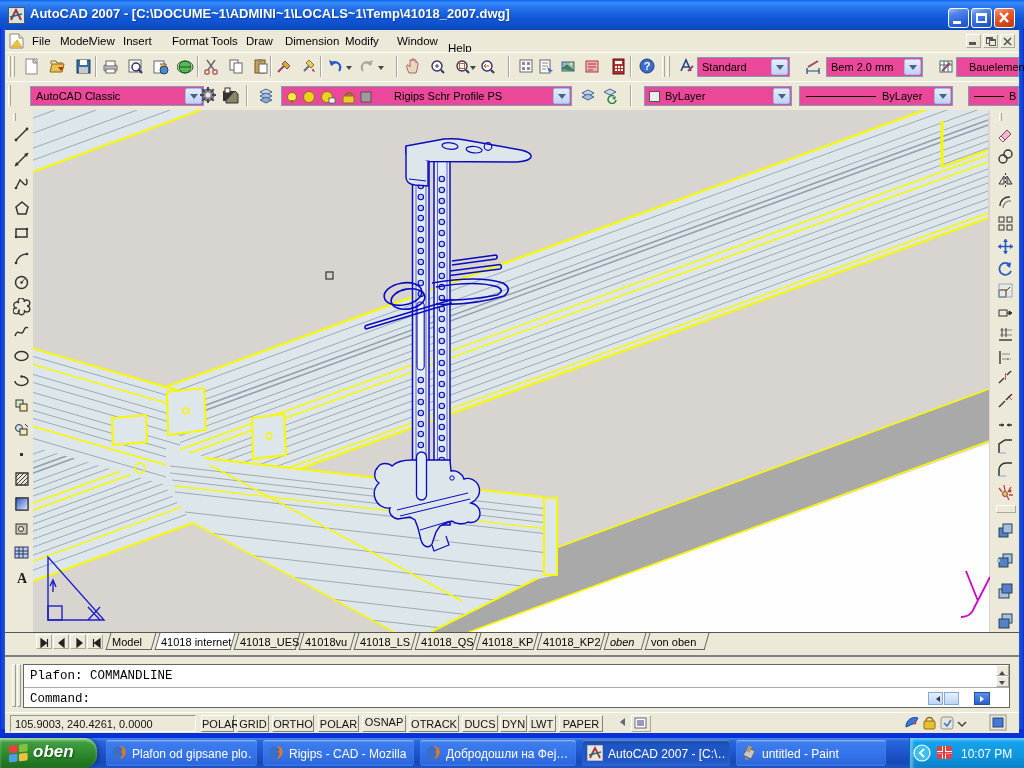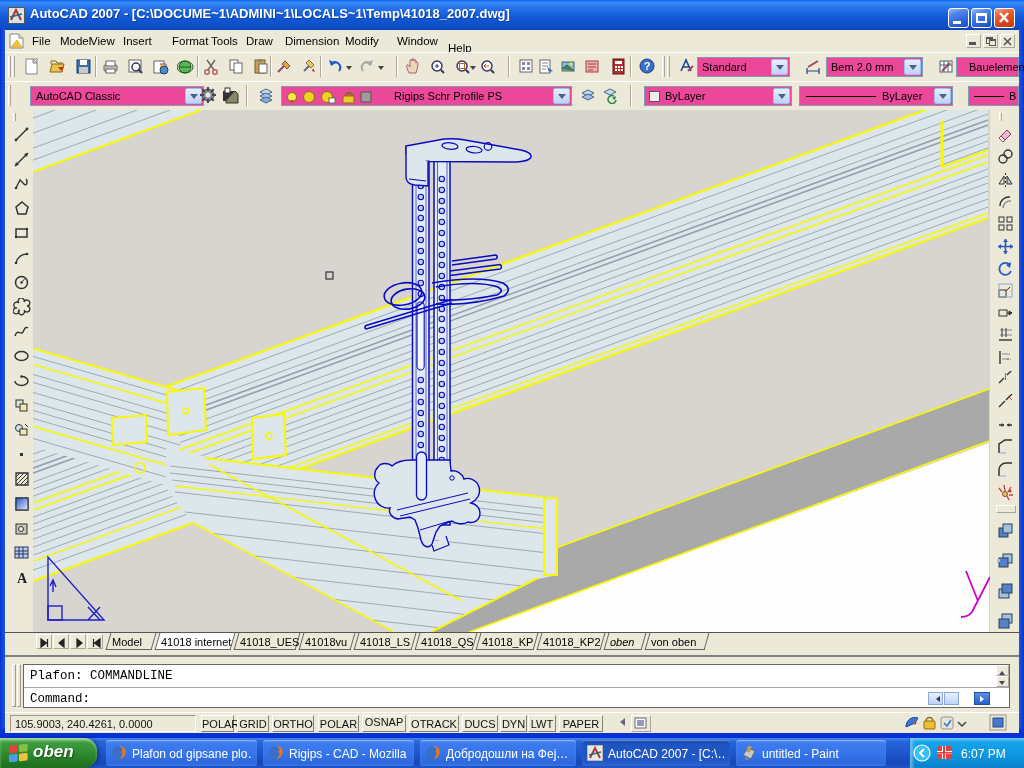--- a/index.html
+++ b/index.html
@@ -960,12 +960,12 @@
 <circle cx="10" cy="10" r="8" fill="#3AC0F8" stroke="#fff" stroke-width="1.2"></circle>
     <path d="M12,6 L8,10 L12,14" stroke="#fff" stroke-width="2" fill="none"></path>
   </svg>
 <svg class="abs" style="left:936px;top:744px;" width="18" height="18">
 <rect x="1" y="2" width="15" height="13" rx="2" fill="#E84040"></rect>
     <rect x="6" y="2" width="4" height="13" fill="#fff"></rect>
     <rect x="1" y="7" width="15" height="3" fill="#fff"></rect>
     <rect x="7" y="2" width="2" height="13" fill="#E84040"></rect>
     <rect x="1" y="8" width="15" height="1.6" fill="#E84040"></rect>
   </svg>
-<div class="abs" style="left:961px;top:747px;font-size:12px;color:#fff;">6:07 PM</div>
+<div class="abs" style="left:961px;top:747px;font-size:12px;color:#fff;">10:07 PM</div>
 </body></html>

